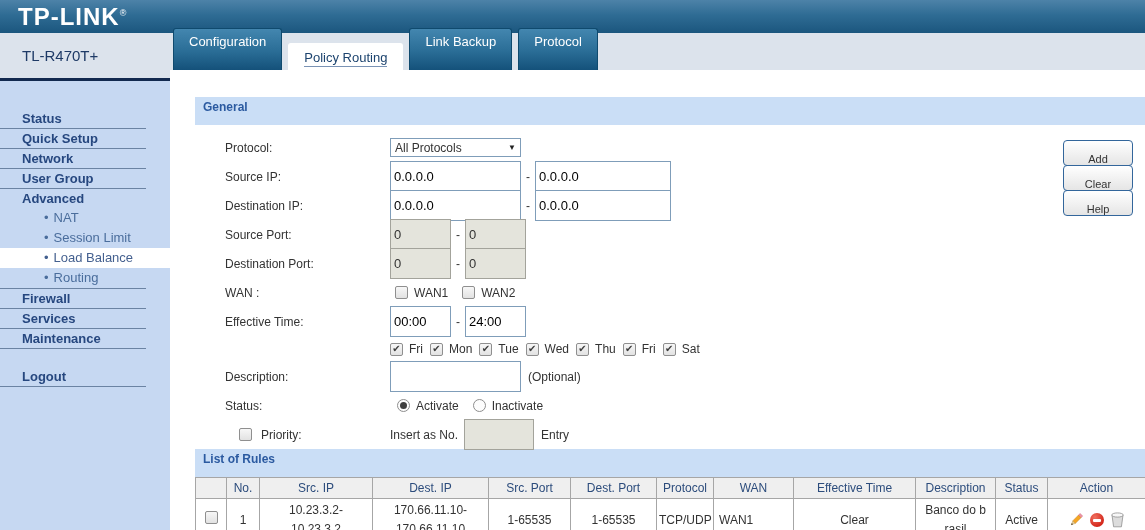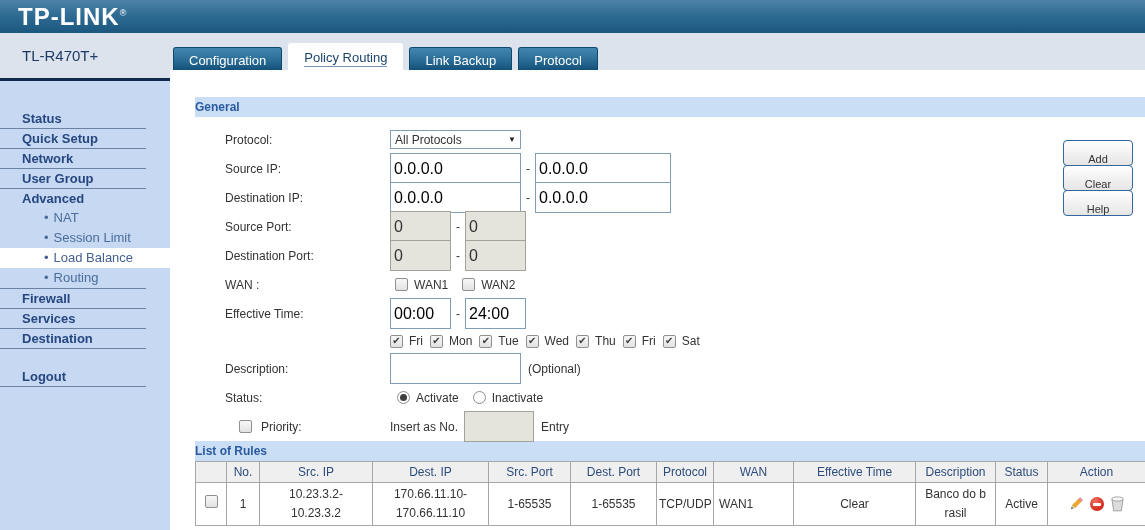--- a/index.html
+++ b/index.html
@@ -22,36 +22,36 @@
   .sidebar { flex:1; background:#c6d8f2; padding-top:28px; font-size:13px; }
   .s-main { padding:2px 0 2px 22px; color:#26477f; font-weight:bold; cursor:pointer; }
   .sep { width:146px; border-bottom:1px solid #6b83a3; height:0; }
   .s-sub { height:20px; line-height:20px; padding-left:44px; color:#4a6d9c; cursor:pointer; }
   .s-sub .bullet { margin-right:5px; }
   .s-sub.selected { background:#ffffff; color:#44608f; }
   .logout-gap { height:18px; }
   
   .right { flex:1; display:flex; flex-direction:column; }
   .tabstrip { height:37px; background:#dce3ec; display:flex; align-items:flex-end; padding-left:3px; }
-  .tab { height:23px; line-height:25px; padding:0 15px; margin-right:6px; color:#fff; font-size:13px;
+  .tab { height:42px; line-height:25px; padding:0 15px; margin-right:6px; color:#fff; font-size:13px;
          border:1px solid #0f4a6e; border-bottom:none; border-radius:3px 3px 0 0; cursor:pointer;
          background:linear-gradient(180deg,#4386af 0%,#2a6d96 55%,#14517a 100%); }
   .tab.active { height:27px; line-height:27px; background:#fff; color:#1c436e; border-color:#fff; }
   .tab.active .tab-label { border-bottom:1px solid #7a93b5; padding-bottom:1px; }
   .content { flex:1; background:#fff; position:relative; padding-left:25px; }
-  .section-bar { height:20px; line-height:20px; background:#cadef6; color:#2b5aa0;
-                 font-weight:bold; padding-left:0; }
+  .section-bar { height:28px; line-height:20px; background:#cadef6; color:#2b5aa0;
+                 font-weight:bold; padding-left:8px; }
   .gen-bar { margin-top:27px; }
   
   .form { padding-top:8px; }
   .frow { height:29px; display:flex; align-items:center; }
   .frow.days-row { height:26px; }
   .flabel { flex:0 0 165px; margin-left:30px; display:flex; align-items:center; }
   .fctrl { display:flex; align-items:center; }
-  .ti { height:31px; border:1px solid #7f9db9; background:#fff; font-size:16px; padding:1px 3px;
+  .ti { height:31px; border:1px solid #7f9db9; background:#fff; font-size:13px; padding:1px 3px;
         font-family:inherit; color:#000; }
   .ti.dis { background:#e4e4dc; border-color:#a3a39b; color:#333; }
   .ip  { width:131px; } .ip2 { width:136px; } .port { width:61px; } .pri { width:70px; }
   .dash { margin:0 5px; }
   .dropdown { width:131px; height:19px; border:1px solid #7f9db9; background:#fff; padding:0 4px;
               display:flex; justify-content:space-between; align-items:center; cursor:pointer; }
   .dd-arrow { font-size:8px; color:#222; }
   .cb { width:13px; height:13px; border:1px solid #8f8f8f; border-radius:2px; flex:0 0 13px;
         background:linear-gradient(#f7f7f7,#e2e2e2); display:inline-flex;
         align-items:center; justify-content:center; cursor:pointer; }
@@ -103,21 +103,21 @@
       <div class="s-main">Advanced</div>
       <div class="s-sub"><span class="bullet">•</span><span>NAT</span></div>
       <div class="s-sub"><span class="bullet">•</span><span>Session Limit</span></div>
       <div class="s-sub selected"><span class="bullet">•</span><span>Load Balance</span></div>
       <div class="s-sub"><span class="bullet">•</span><span>Routing</span></div>
       <div class="sep"></div>
       <div class="s-main">Firewall</div>
       <div class="sep"></div>
       <div class="s-main">Services</div>
       <div class="sep"></div>
-      <div class="s-main">Destination</div>
+      <div class="s-main">Maintenance</div>
       <div class="sep"></div>
       <div class="logout-gap"></div>
       <div class="s-main">Logout</div>
       <div class="sep"></div>
     </div>
   </div>
 
   <div class="right">
     <div class="tabstrip">
       <div class="tab"><span class="tab-label">Configuration</span></div>

